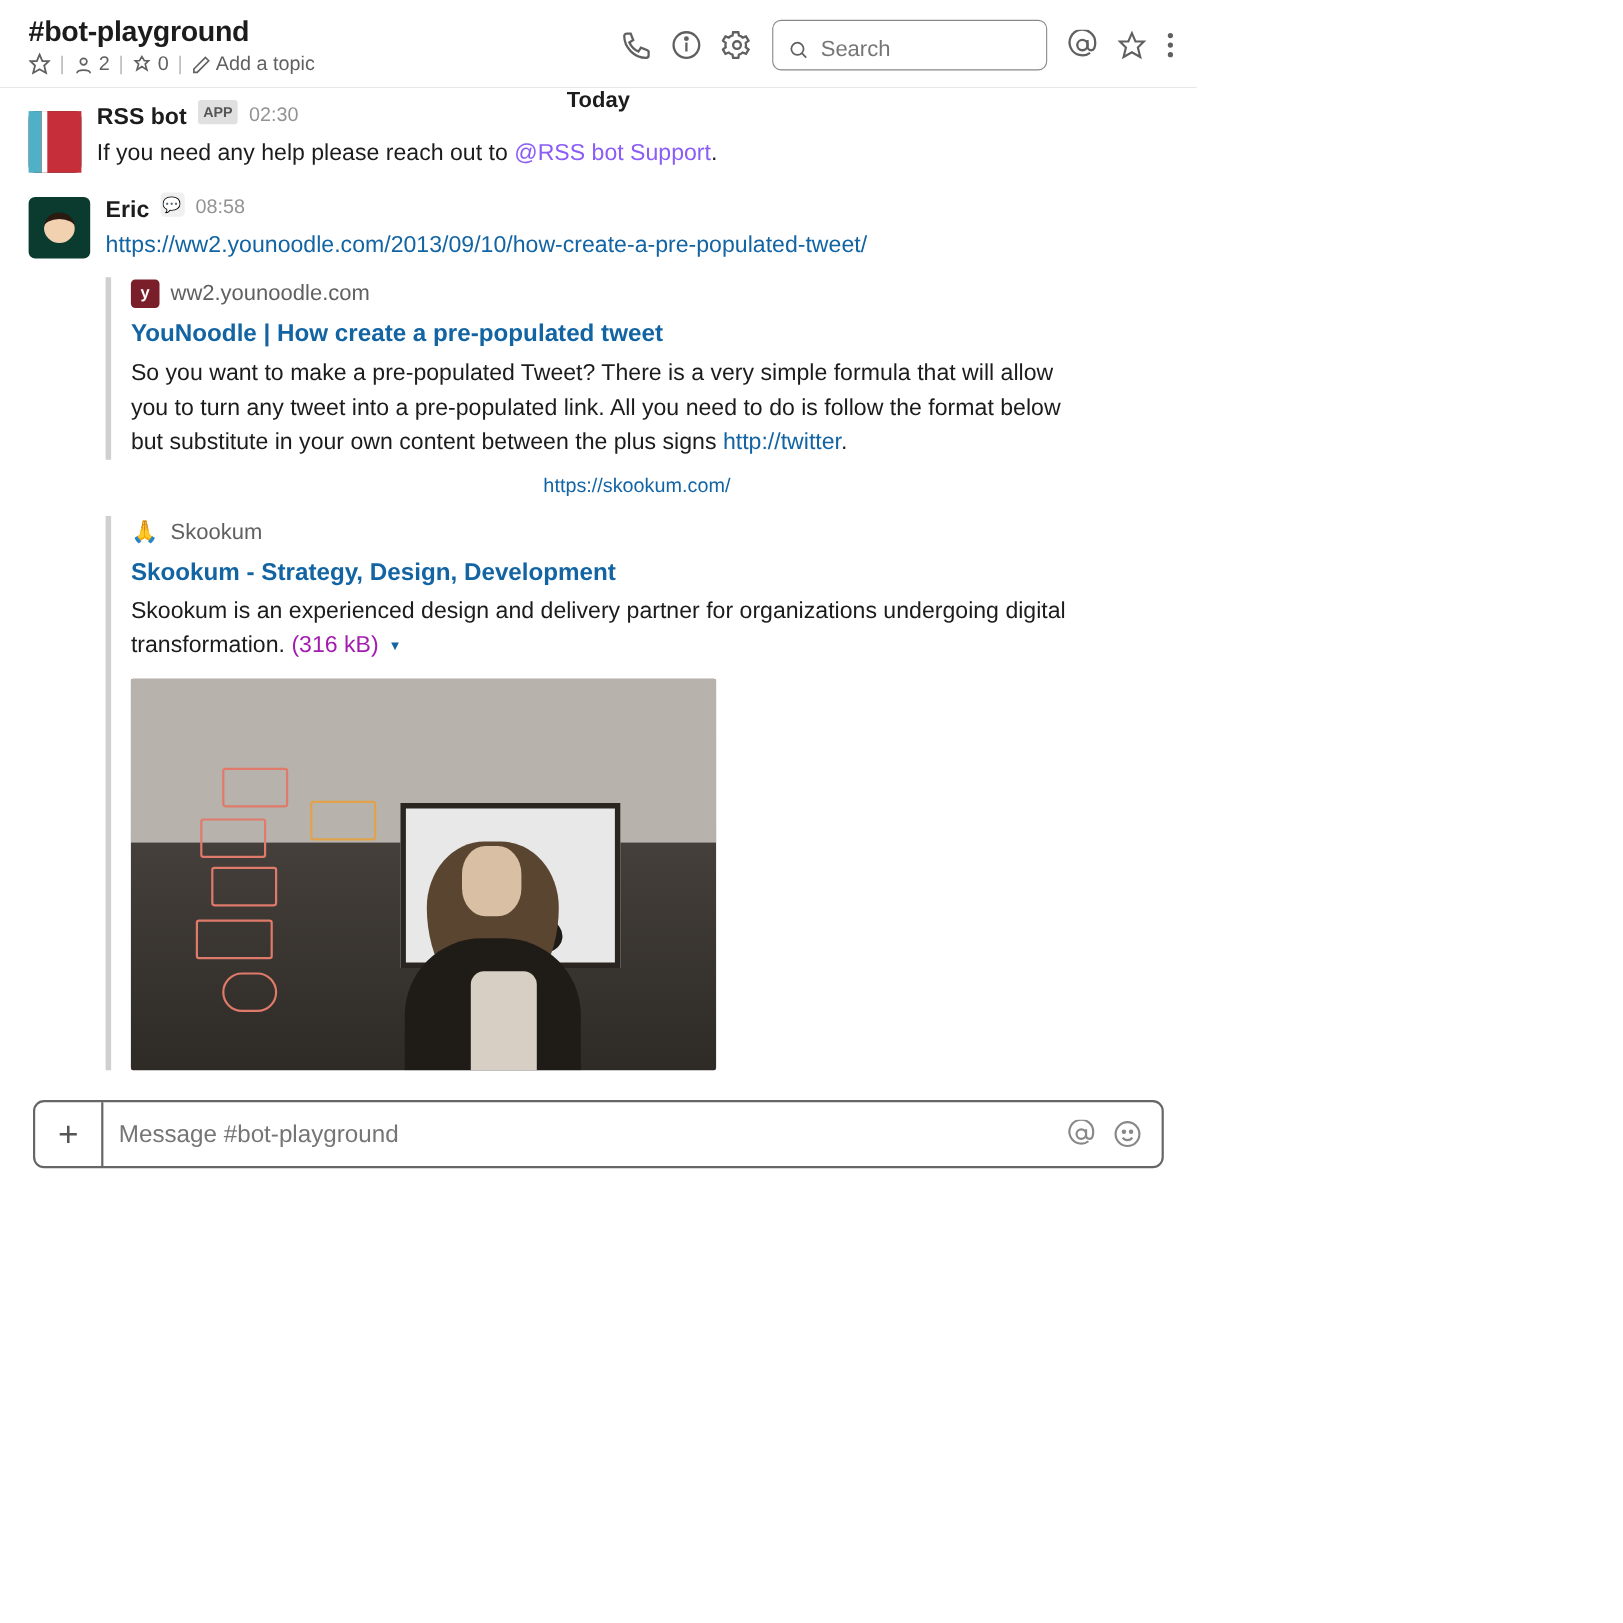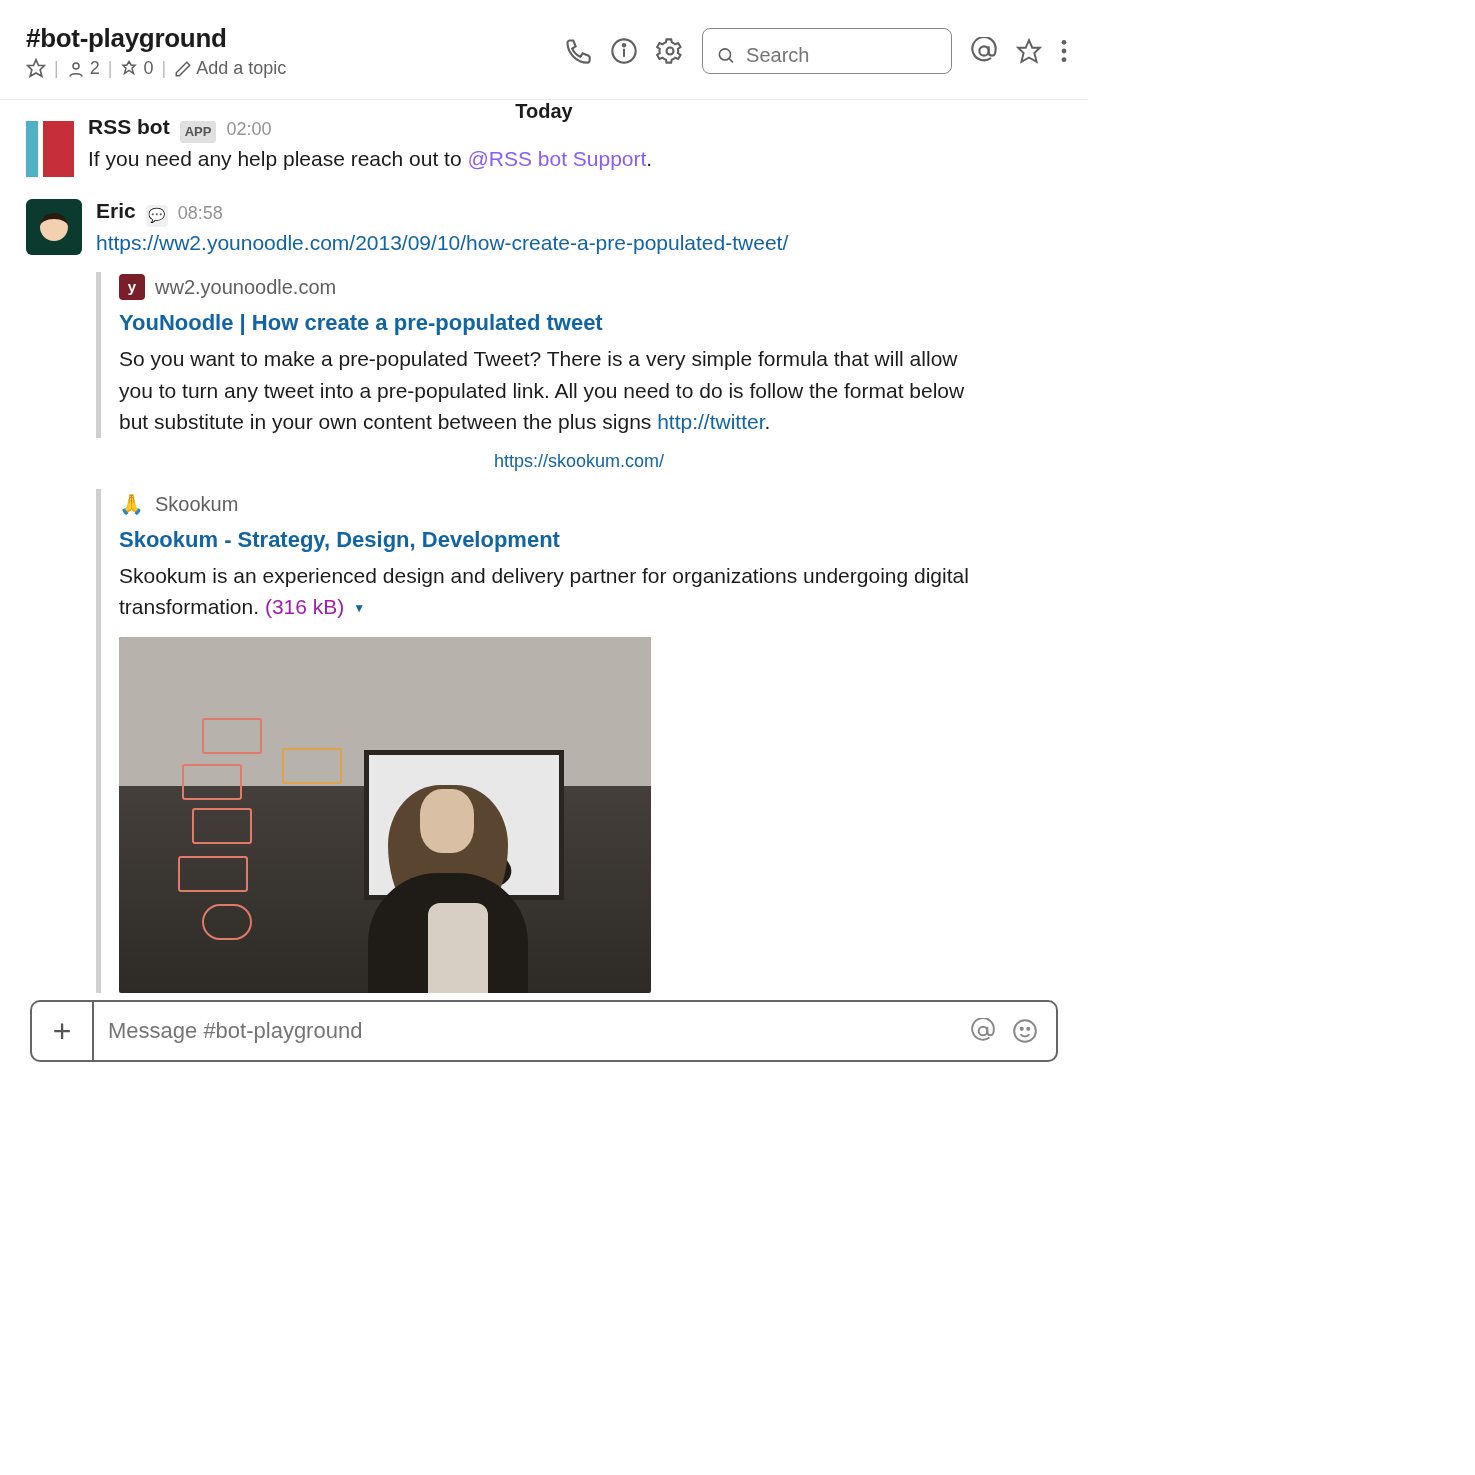--- a/index.html
+++ b/index.html
@@ -10,21 +10,21 @@
     background: #fff;
     color: #1d1c1d;
     overflow: hidden;
     position: relative;
   }
   .header {
     display: flex;
     align-items: center;
     padding: 8px 20px 6px 26px;
     border-bottom: 1px solid #e8e8e8;
-    height: 100px;
+    height: 80px;
     gap: 36px;
   }
   .header-left { flex: 1; }
   .channel-name { font-size: 26px; font-weight: 900; letter-spacing: -0.3px; }
   .header-sub {
     display: flex;
     align-items: center;
     gap: 8px;
     margin-top: 4px;
     color: #616061;
@@ -65,21 +65,21 @@
   .avatar.rss .bb { flex:1; background:#c62f3a; border-left:5px solid #fff;}
   .avatar.eric {
     background: linear-gradient(#0b3a2e, #0b3a2e);
     display:flex; align-items:center; justify-content:center;
   }
   .avatar.eric .face {
     width:28px; height:28px; background:#f2d1b1; border-radius:50%;
     border-top: 6px solid #2a1a0f;
   }
   .msg-body { flex: 1; font-size: 21px; line-height: 1.5; }
-  .msg-head { display:flex; align-items:flex-end; gap:10px; }
+  .msg-head { display:flex; align-items:flex-start; gap:10px; }
   .msg-author { font-weight: 900; font-size: 21px; }
   .app-badge {
     background:#e0e0e0; border-radius:3px; font-size:13px;
     padding:1px 5px; color:#555; font-weight:600;
   }
   .status-emoji {
     display:inline-flex; align-items:center; justify-content:center;
     width:22px; height:22px; background:#f0f0f0; border-radius:4px;
     font-size:14px;
   }
@@ -257,21 +257,21 @@
 
   <div class="msg" style="margin-top:-6px;">
     <div class="avatar rss">
       <div class="ba"></div>
         <div class="bb"></div>
     </div>
     <div class="msg-body">
       <div class="msg-head" style="margin-top:-6px;">
         <span class="msg-author">RSS bot</span>
         <span class="app-badge">APP</span>
-        <span class="msg-time">02:00</span>
+        <span class="msg-time">02:30</span>
       </div>
       <div class="msg-text">
         <span>If you need any help please reach out to </span><a class="mention">@RSS bot Support</a><span>.</span>
       </div>
     </div>
   </div>
 
   <div class="msg" style="margin-top:18px;">
     <div class="avatar eric">
       <div class="face"></div>

